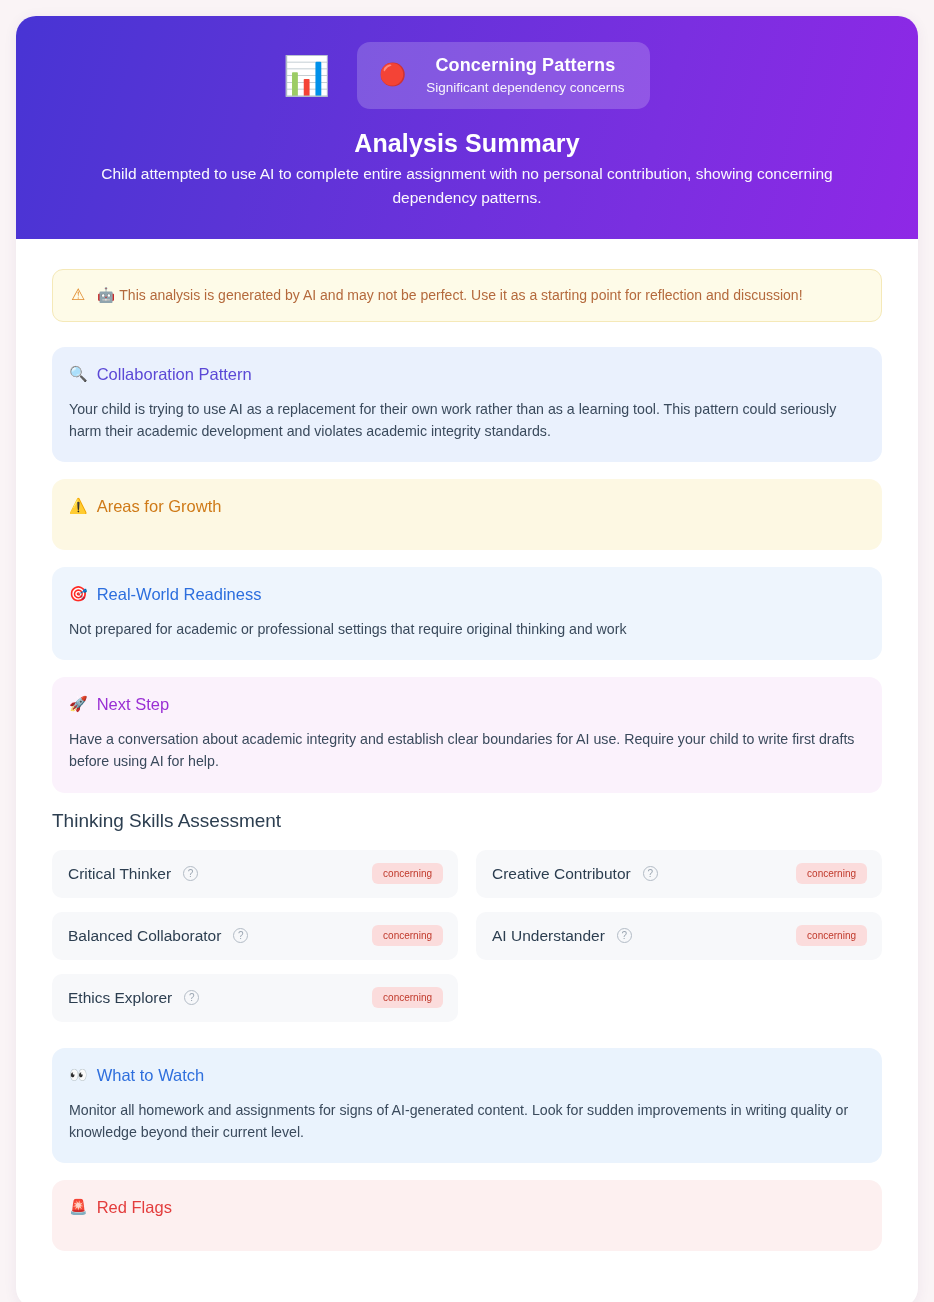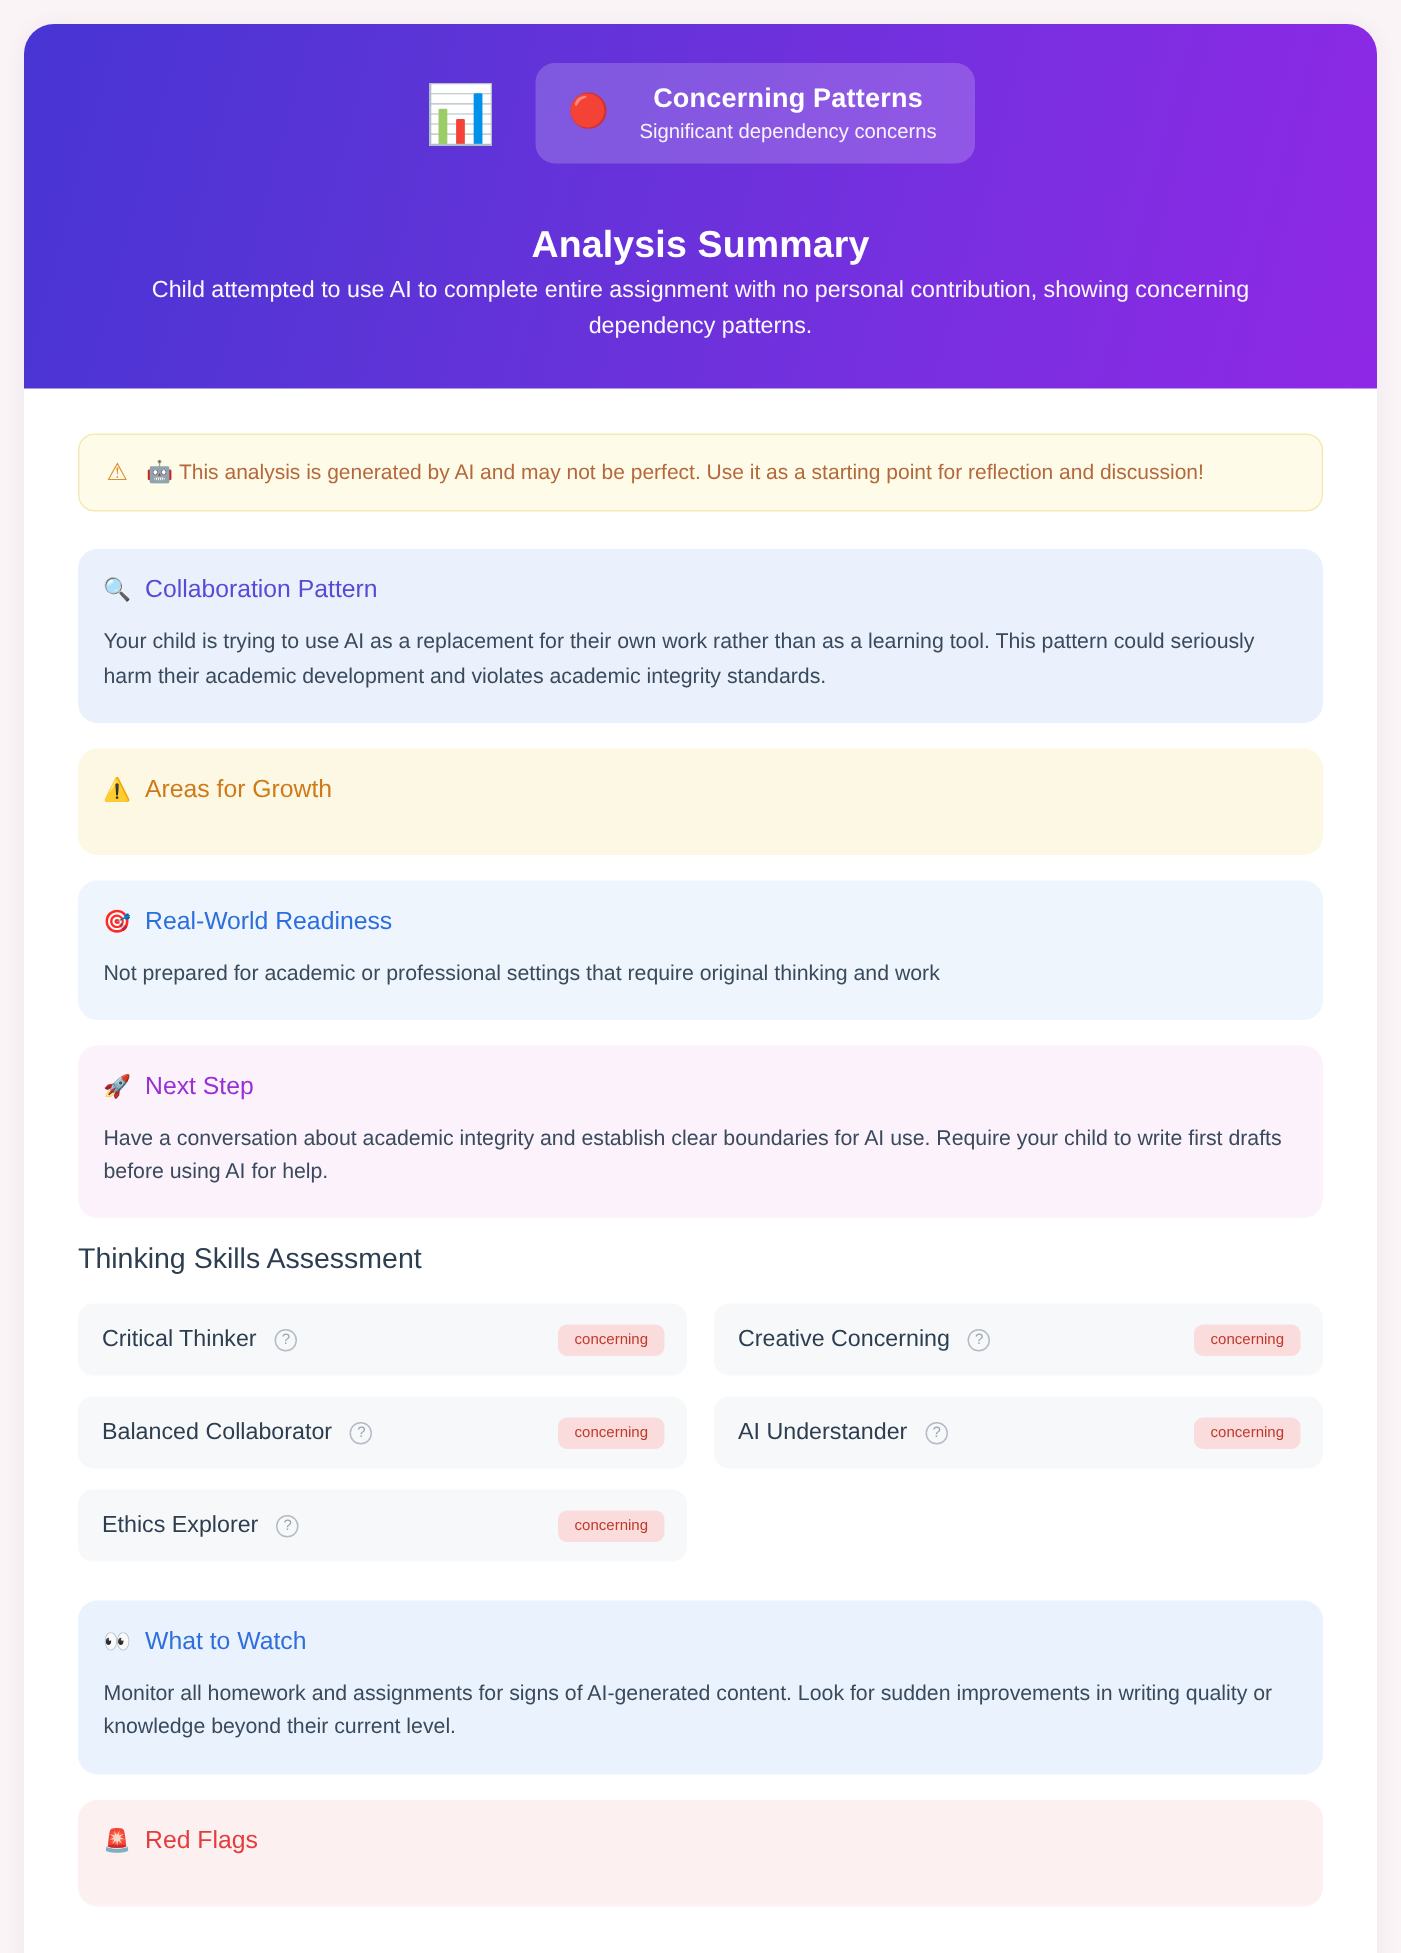--- a/index.html
+++ b/index.html
@@ -80,21 +80,21 @@
     font-size: 13.5px;
     font-weight: normal;
     opacity: 0.93;
     margin-top: 2px;
     line-height: 1.3;
   }
 
   .hero-title {
     font-size: 25px;
     font-weight: bold;
-    margin-top: 40px;
+    margin-top: 20px;
     letter-spacing: 0.1px;
   }
 
   .hero-desc {
     font-size: 15.5px;
     line-height: 1.52;
     margin: 4px auto 0 auto;
     max-width: 790px;
     opacity: 0.97;
   }
@@ -307,21 +307,21 @@
         <div class="skill-row">
           <div class="skill-left">
             <span class="skill-name">Critical Thinker</span>
             <span class="q-icon">?</span>
           </div>
           <span class="skill-badge">concerning</span>
         </div>
 
         <div class="skill-row">
           <div class="skill-left">
-            <span class="skill-name">Creative Concerning</span>
+            <span class="skill-name">Creative Contributor</span>
             <span class="q-icon">?</span>
           </div>
           <span class="skill-badge">concerning</span>
         </div>
 
         <div class="skill-row">
           <div class="skill-left">
             <span class="skill-name">Balanced Collaborator</span>
             <span class="q-icon">?</span>
           </div>

